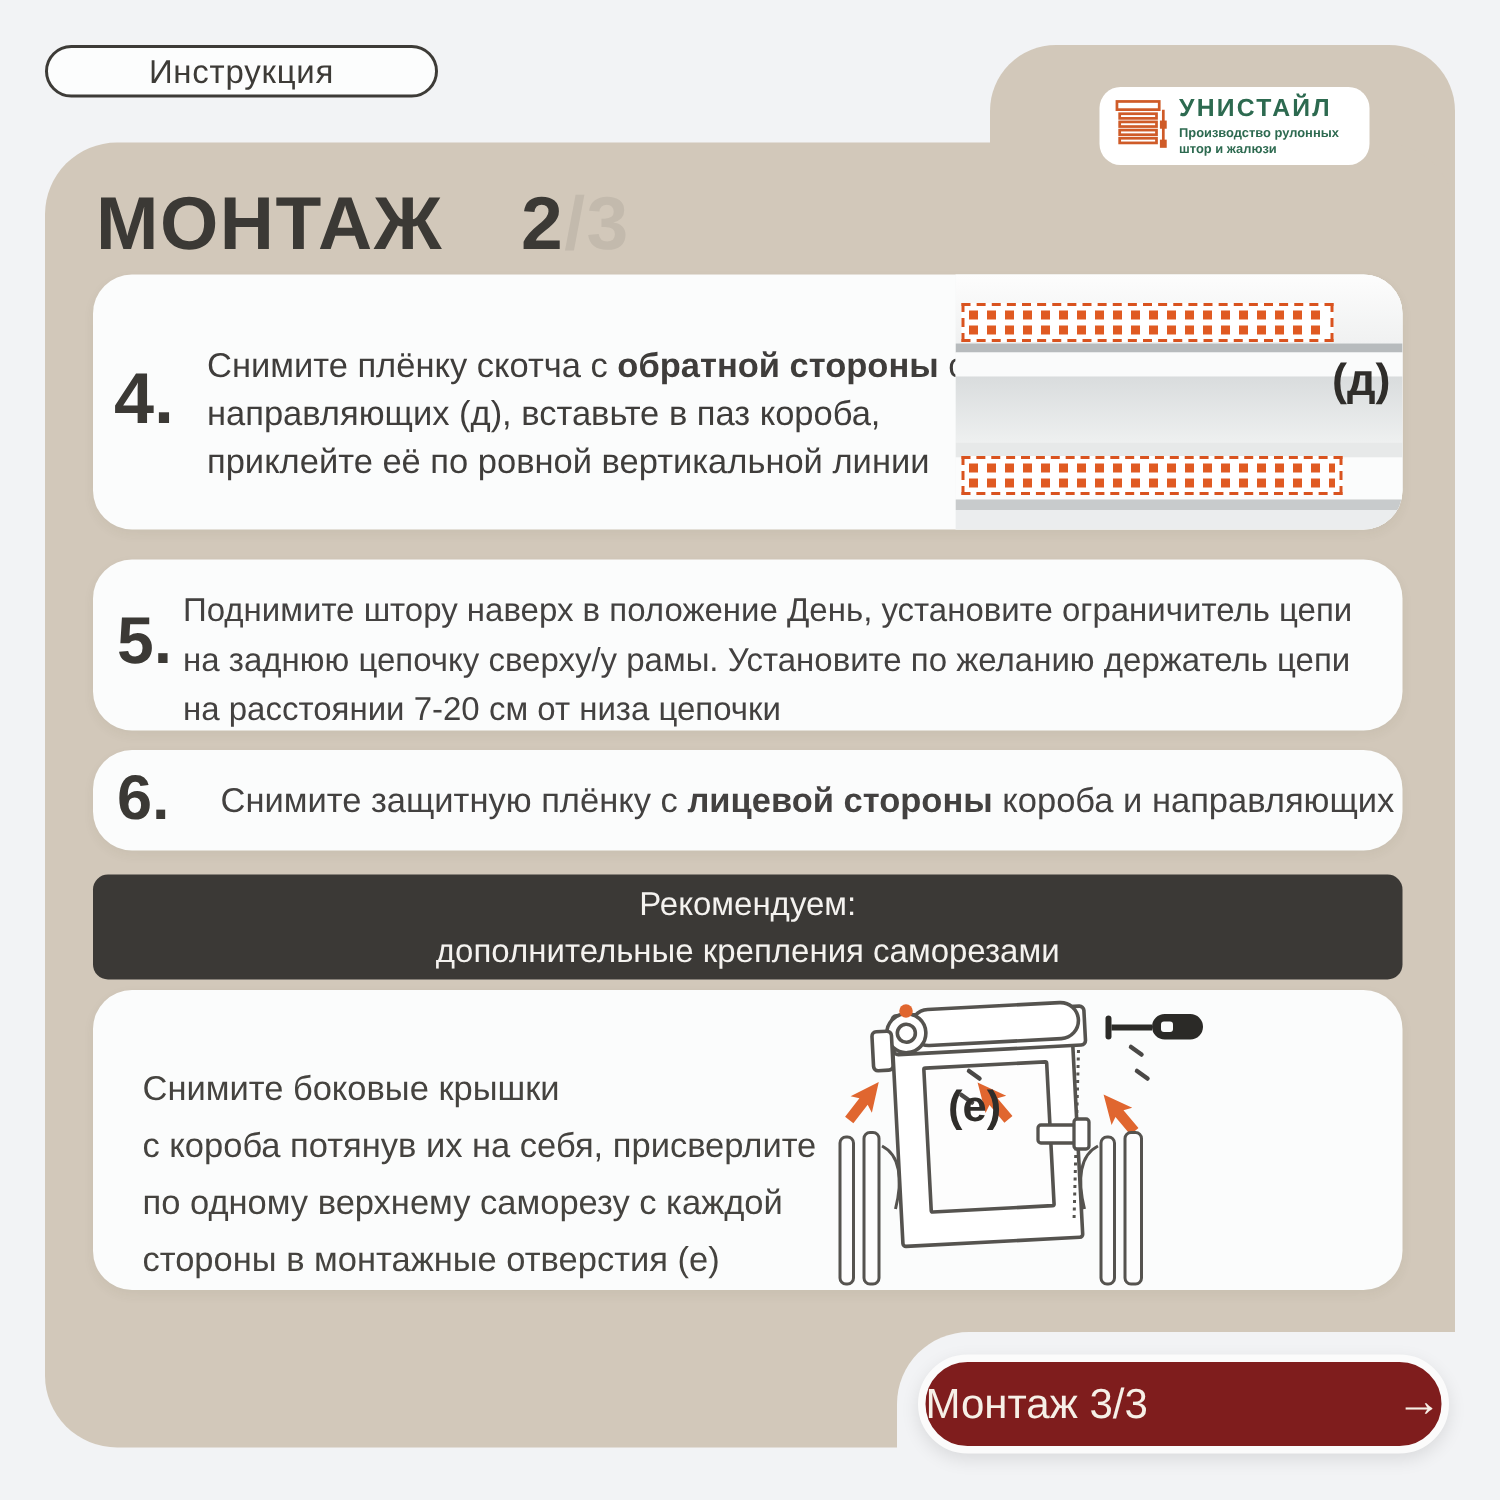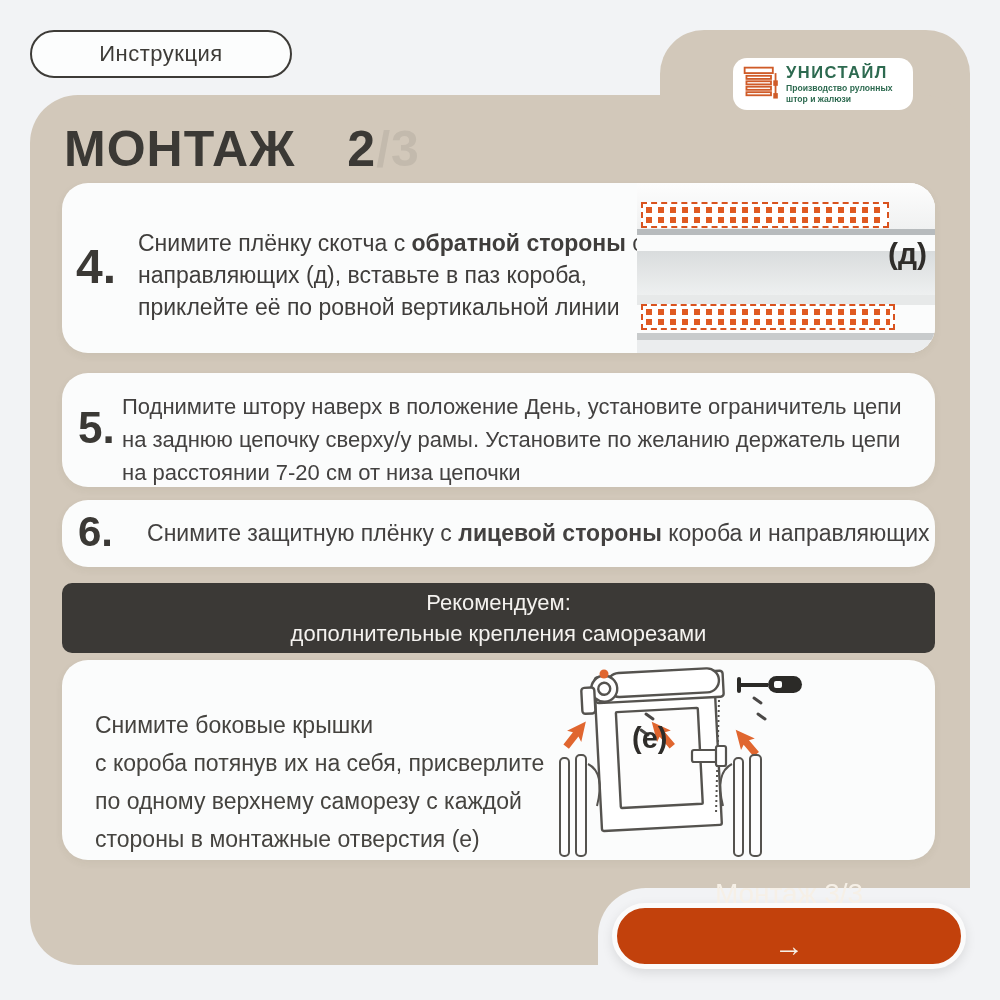--- a/index.html
+++ b/index.html
@@ -19,21 +19,21 @@
   .panel {
     position:absolute; left:30px; top:95px; width:940px; height:870px;
     background:#d2c8ba; border-radius:48px;
   }
   .notch {
     position:absolute; left:598px; top:888px; width:402px; height:112px;
     background:#f2f3f5; border-top-left-radius:48px;
   }
   
   .badge {
-    position:absolute; left:30px; top:30px; width:262px; height:48px;
+    position:absolute; left:30px; top:30px; width:262px; height:35px;
     background:#fcfdfd; border:2px solid #3d3b37; border-radius:24px;
     display:flex; align-items:center; justify-content:center;
     font-size:22px; letter-spacing:.5px; color:#3d3b37;
   }
   .logo-pill {
     position:absolute; left:733px; top:42px; width:180px; height:52px;
     background:#ffffff; border-radius:14px;
     display:flex; align-items:center; padding:4px 6px 4px 8px;margin-top:16px;
   }
   .logo-icon { width:40px; height:40px; flex:0 0 40px; }
@@ -113,25 +113,24 @@
   
   .diagram {
     position:absolute; left:496px; top:2px; width:375px; height:196px;
   }
   .diagram-label {
     position:absolute; left:570px; top:62px; font-size:29px; font-weight:800; color:#2f2d2a;
   }
   
   .nav-btn {
     position:absolute; left:612px; top:903px; width:354px; height:66px;
-    background:#c2410c; border:5px solid #fbfbfb; border-radius:36px;
-    display:flex; align-items:center; justify-content:flex-end; gap:20px;
+    background:#7f1d1d; border:5px solid #fbfbfb; border-radius:36px;
+    display:flex; align-items:center; justify-content:space-between; gap:20px;
     color:#f6f0e7; font-size:28px; cursor:pointer;
     box-shadow:0 4px 12px rgba(0,0,0,.10);
-    flex-direction:column;
   }
   .nav-btn .arrow { font-size:30px; transform:translateY(-1px); }
 </style>
 </head>
 <body>
 
 <div class="logo-tab"></div>
 <div class="panel"></div>
 <div class="notch"></div>
 

